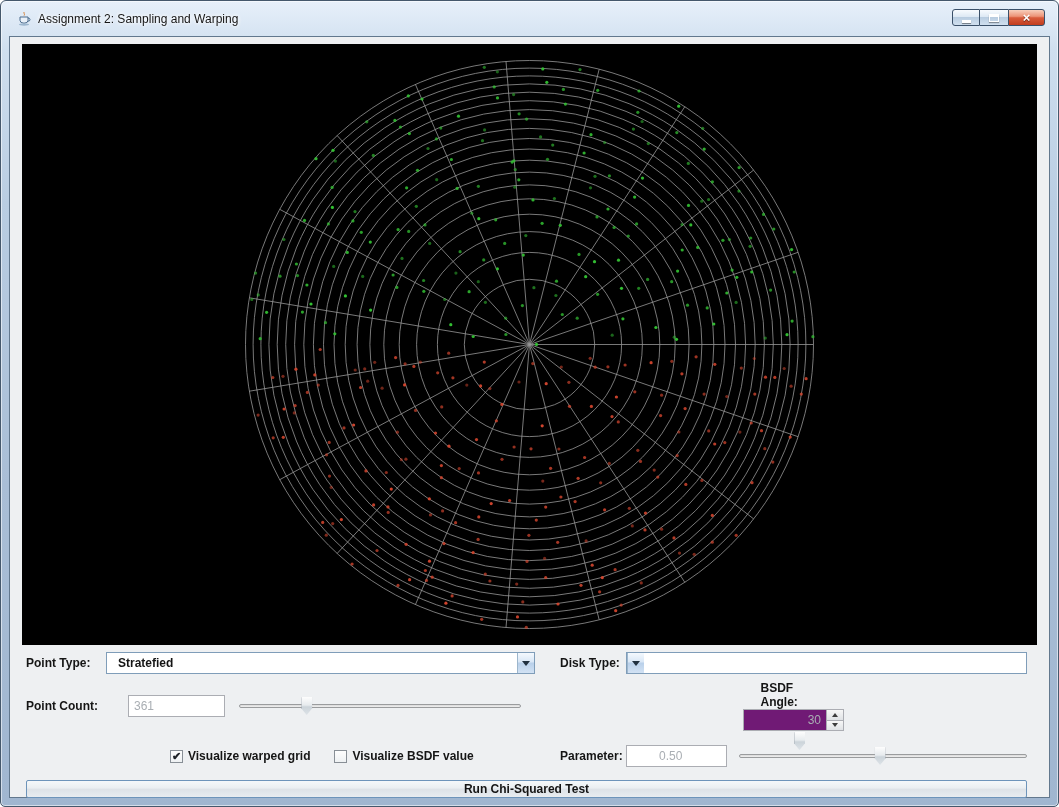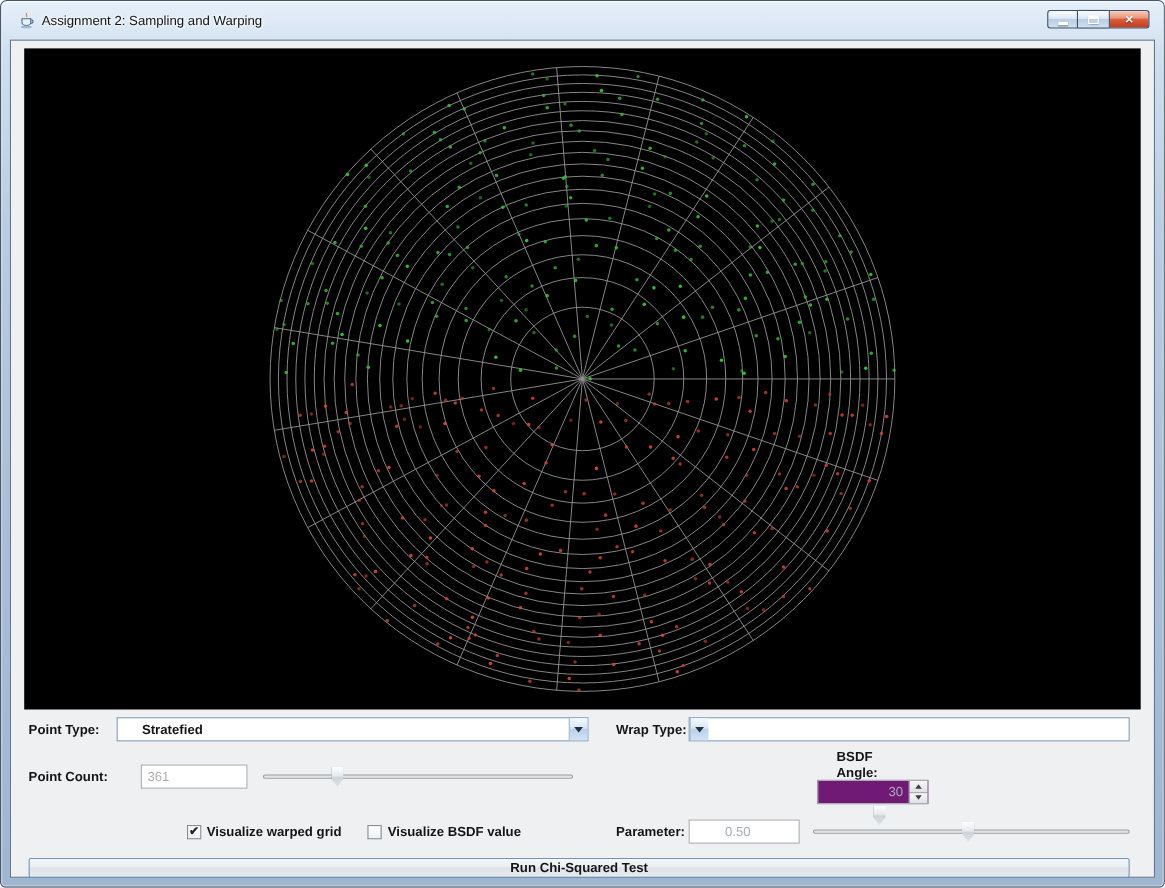--- a/index.html
+++ b/index.html
@@ -44,21 +44,21 @@
   .crow2{margin-top:7px;}
   .crow3{margin-top:14px;}
   .col-left{width:509px;display:flex;align-items:center;flex:0 0 auto;}
   .col-right{flex:1;display:flex;align-items:center;}
   .lbl{font-weight:bold;flex:0 0 auto;}
   .w80{width:80px;}
   .w66{width:66px;}
 
   .combo{flex:1;height:22px;background:#fff;border:1px solid #7f9db9;
     display:flex;align-items:stretch;cursor:default;}
-  .combo-val{flex:1;font-weight:bold;padding:0 22px;line-height:20px;
+  .combo-val{flex:1;font-weight:bold;padding:0 11px;line-height:20px;
     white-space:nowrap;overflow:hidden;}
   .combo-btn{width:17px;border-left:1px solid #9db6cc;display:flex;
     align-items:center;justify-content:center;
     background:linear-gradient(#f4f9fe,#d9e7f6 45%,#b9d0ea 50%,#d2e2f4);}
   .tri-down{width:0;height:0;border-left:4px solid transparent;
     border-right:4px solid transparent;border-top:5px solid #20303f;}
 
   .textfield{height:22px;background:#fff;border:1px solid #abadb3;
     display:flex;align-items:center;padding:0 5px;flex:0 0 auto;}
   .tf-361{width:97px;margin-left:22px;}
@@ -542,21 +542,21 @@
         <div class="col-left">
           <span class="lbl w80">Point Type:</span>
           <div class="combo">
             <span class="combo-val">Stratefied</span>
             <span class="combo-btn">
               <span class="tri-down"></span>
             </span>
           </div>
         </div>
         <div class="col-right" style="margin-left:25px;">
-          <span class="lbl w66">Wrap Type:</span>
+          <span class="lbl w66">Disk Type:</span>
           <div class="combo">
             <span class="combo-btn">
               <span class="tri-down"></span>
             </span>
           </div>
         </div>
       </div>
 
       <div class="crow crow2">
         <div class="col-left">

